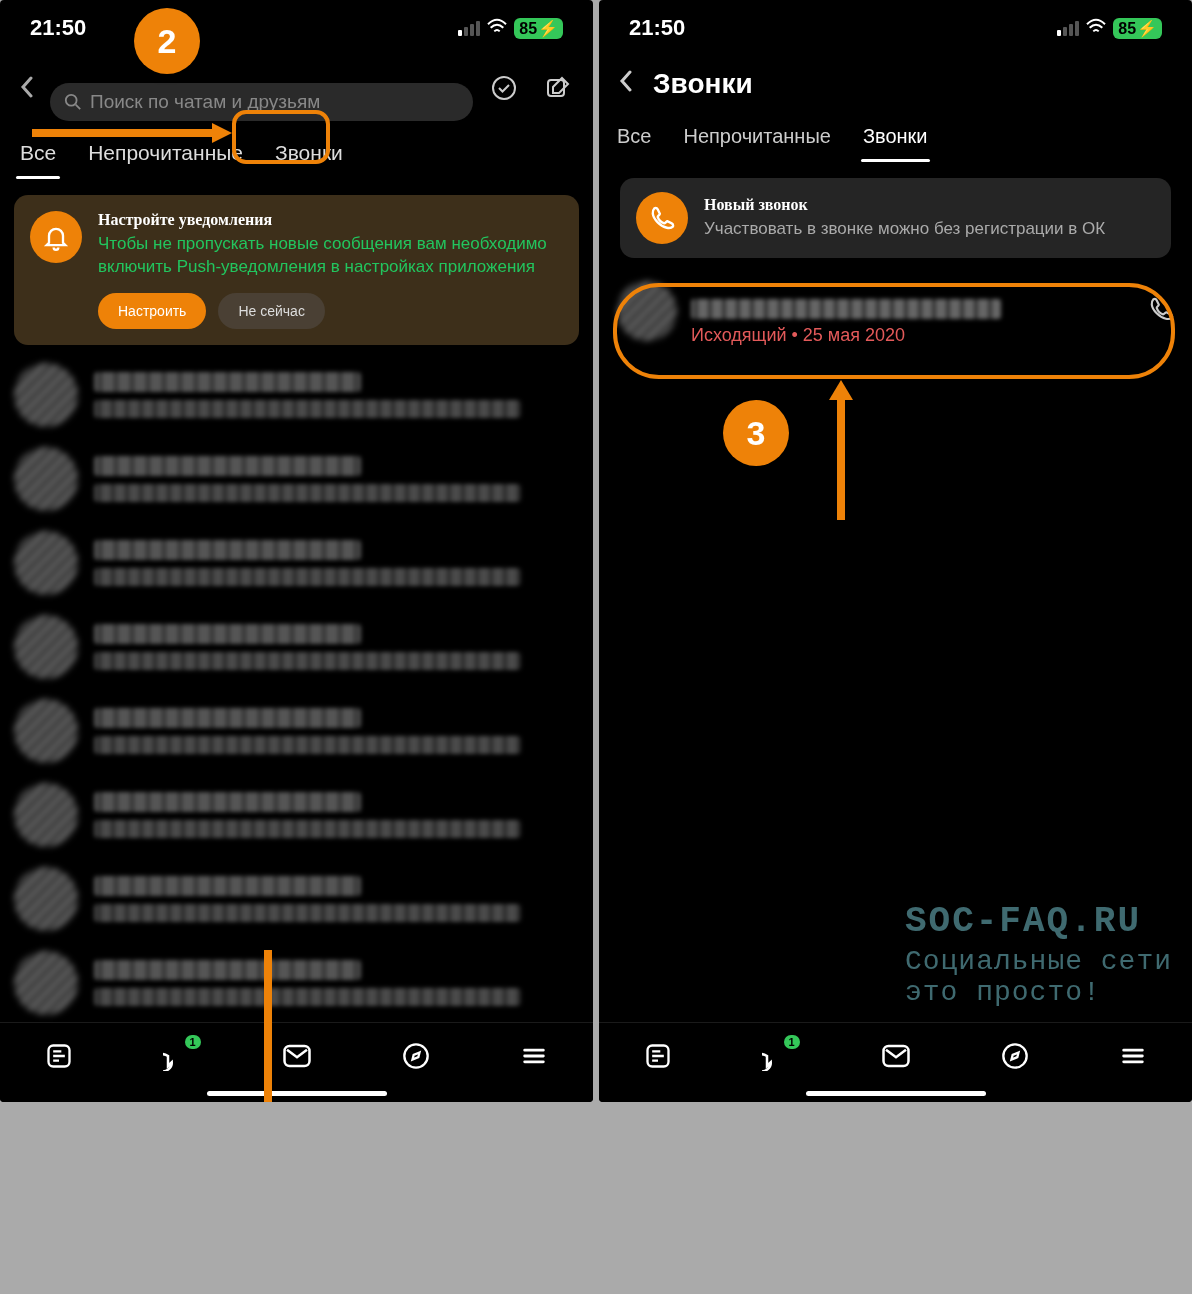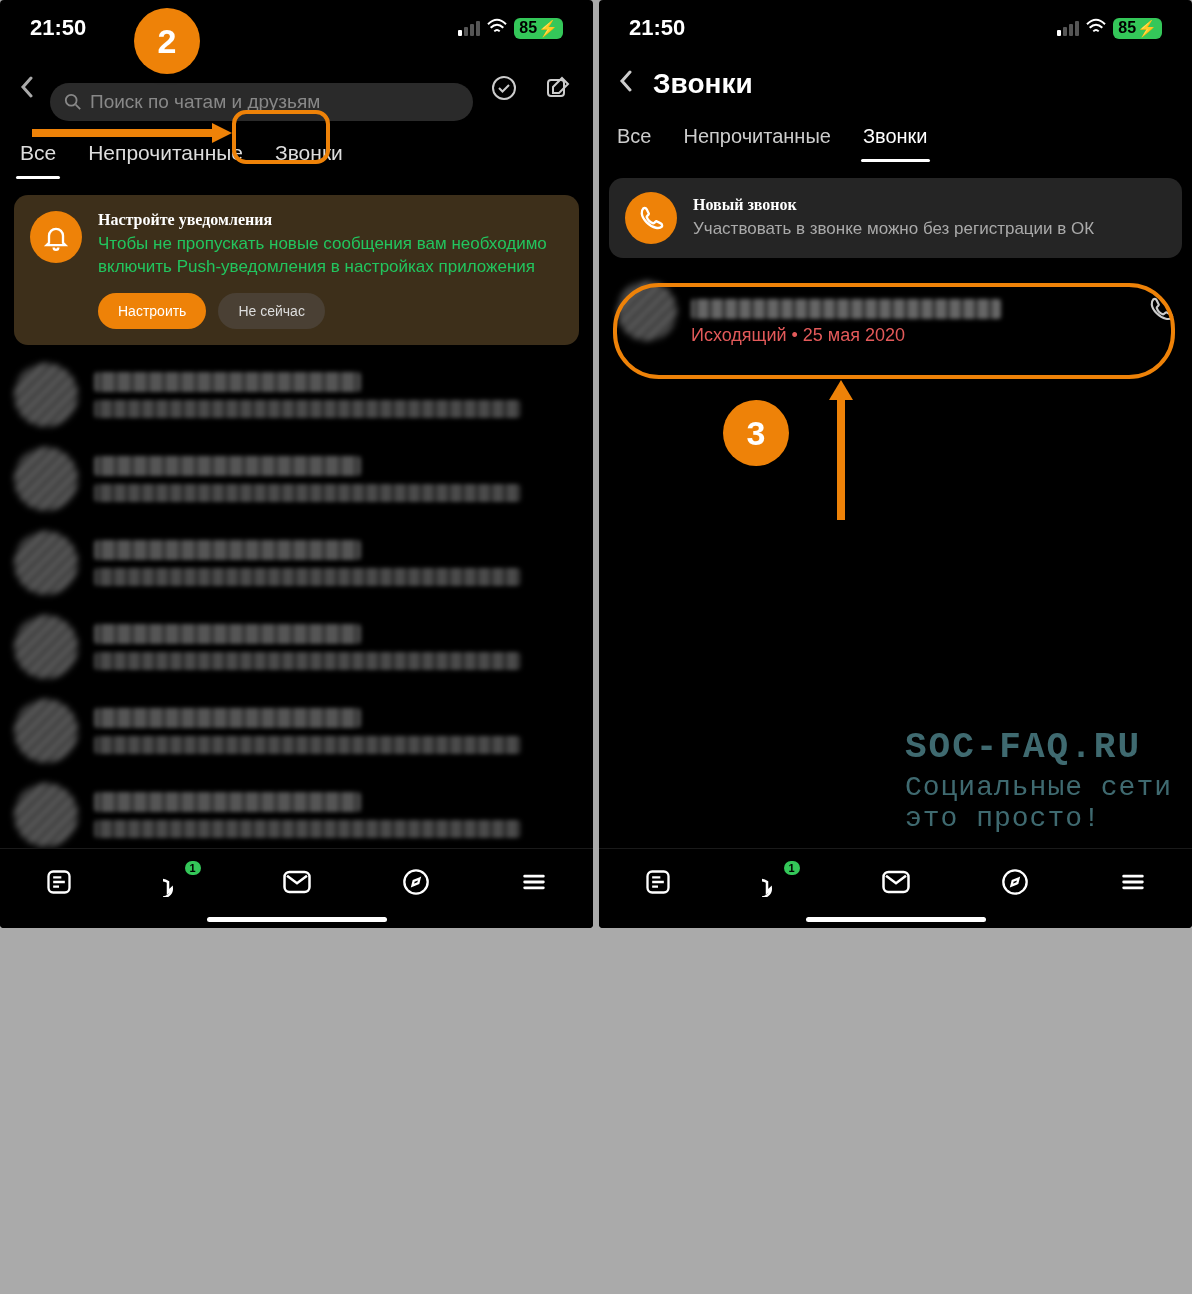--- a/index.html
+++ b/index.html
@@ -6,21 +6,21 @@
     body {
       font-family: -apple-system, BlinkMacSystemFont, 'Segoe UI', sans-serif;
       background: #aaa;
       display: flex;
       justify-content: center;
       padding: 0;
     }
     .container {
       display: flex;
       width: 1192px;
-      height: 928px;
+      height: 1102px;
       gap: 6px;
       background: #aaa;
     }
     .phone {
       flex: 1;
       background: #000;
       position: relative;
       border-radius: 4px;
       overflow: hidden;
     }
@@ -38,21 +38,21 @@
     .signal-bars { display: inline-flex; align-items: flex-end; gap: 2px; }
     .signal-bars span { width: 4px; background: #555; border-radius: 1px; }
     .signal-bars span:nth-child(1){height:6px;background:#fff;}
     .signal-bars span:nth-child(2){height:9px;}
     .signal-bars span:nth-child(3){height:12px;}
     .signal-bars span:nth-child(4){height:15px;}
     .wifi { font-size: 20px; }
     .battery {
       background: #34c759; color: #000; border-radius: 6px;
       padding: 1px 5px; font-size: 16px; font-weight: 700;
-      display: inline-flex; align-items: center; gap: 1px;
+      display: inline-flex; align-items: flex-end; gap: 1px;
     }
     .header1 {
       display: flex; align-items: center; gap: 8px;
       padding: 8px 12px;
     }
     .back-chevron { color: #888; font-size: 26px; padding: 4px 8px; }
     .search-pill {
       flex: 1; background: #2a2a2a; border-radius: 20px;
       padding: 8px 14px; display: flex; align-items: center; gap: 8px;
       color: #888; font-size: 19px; margin-top: 25px;
@@ -144,21 +144,21 @@
     }
     .header2 .title { color: #fff; font-size: 28px; font-weight: 700; }
     .tabs2 { display:flex; gap: 28px; padding: 8px 16px 0; color:#ccc; font-size: 20px; }
     .tabs2 .tab { padding: 8px 2px 14px; position:relative; }
     .tabs2 .tab.active { color: #fff; }
     .tabs2 .tab.active::after {
       content:''; position:absolute; left:0; right:0; bottom:0; height:3px;
       background:#fff; border-radius:2px;
     }
     .new-call-card {
-      margin: 16px 10px 0; background: #252525; border-radius: 14px;
+      margin: 16px 21px 0; background: #252525; border-radius: 14px;
       padding: 14px 16px; display:flex; gap:16px; align-items:center;
     }
     .call-list { padding: 6px 0; }
     .call-item { display:flex; align-items:center; gap:14px; padding: 12px 18px; }
     .call-item .avatar { width: 60px; height: 60px; }
     .call-text { flex:1;margin-top:23px; }
     .call-name {
       height:20px; width:70%; filter:blur(2px);
       background: linear-gradient(90deg,#666 25%,#333 25%,#333 50%,#666 50%);
       background-size: 14px 100%; border-radius:3px; margin-bottom:6px;

